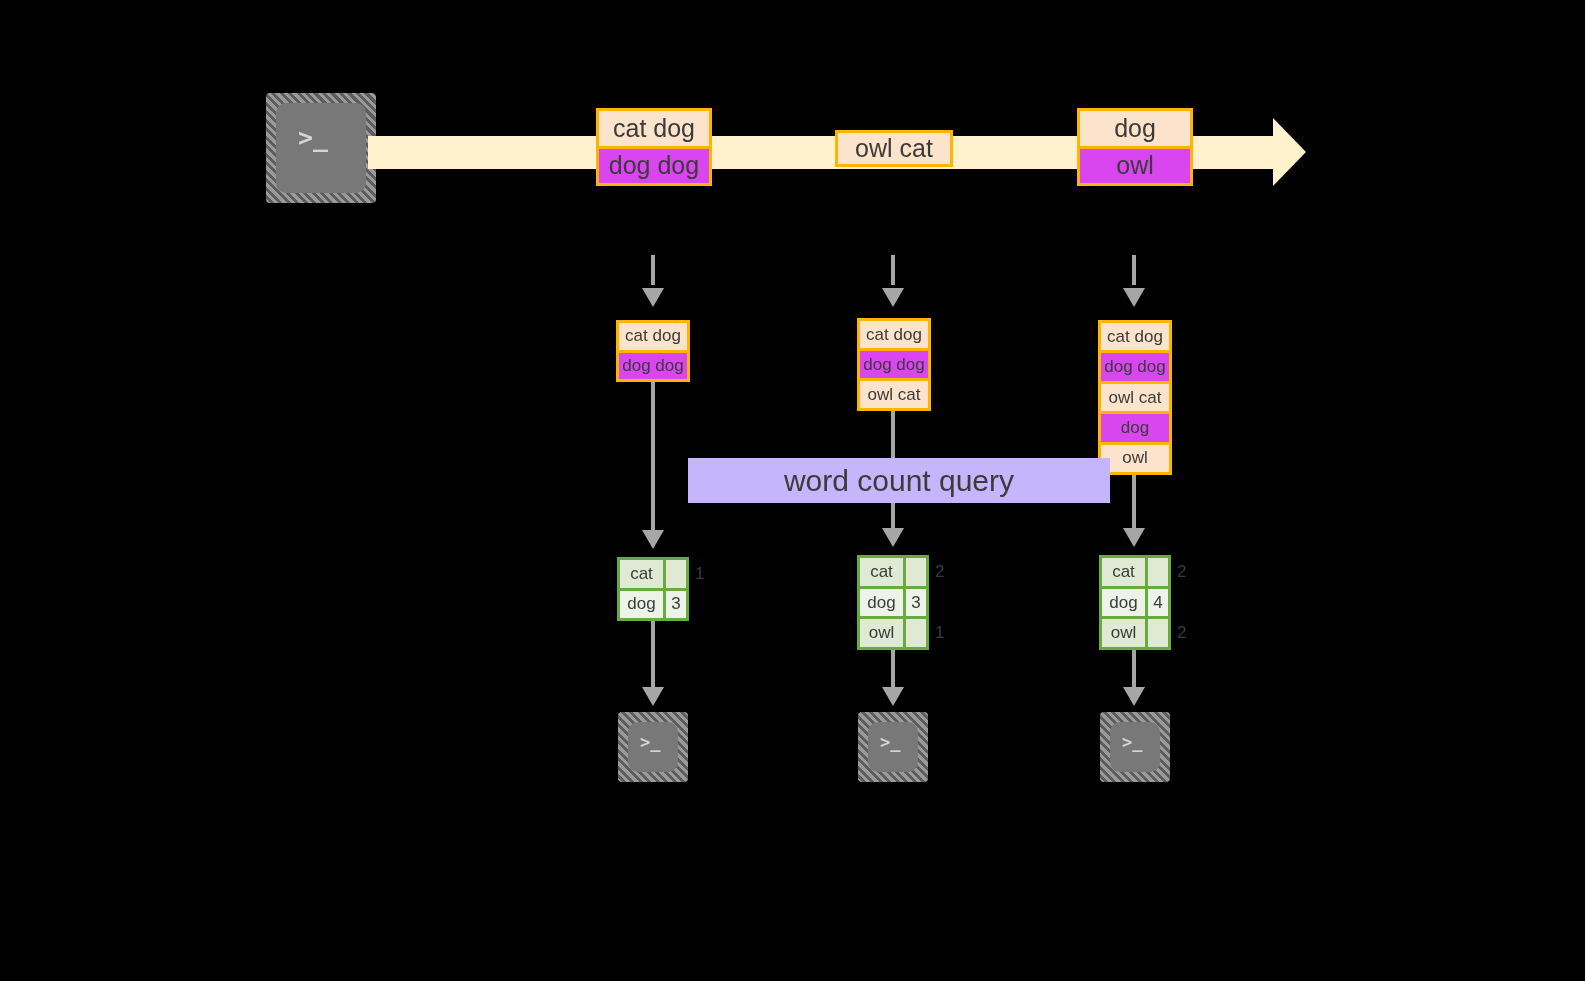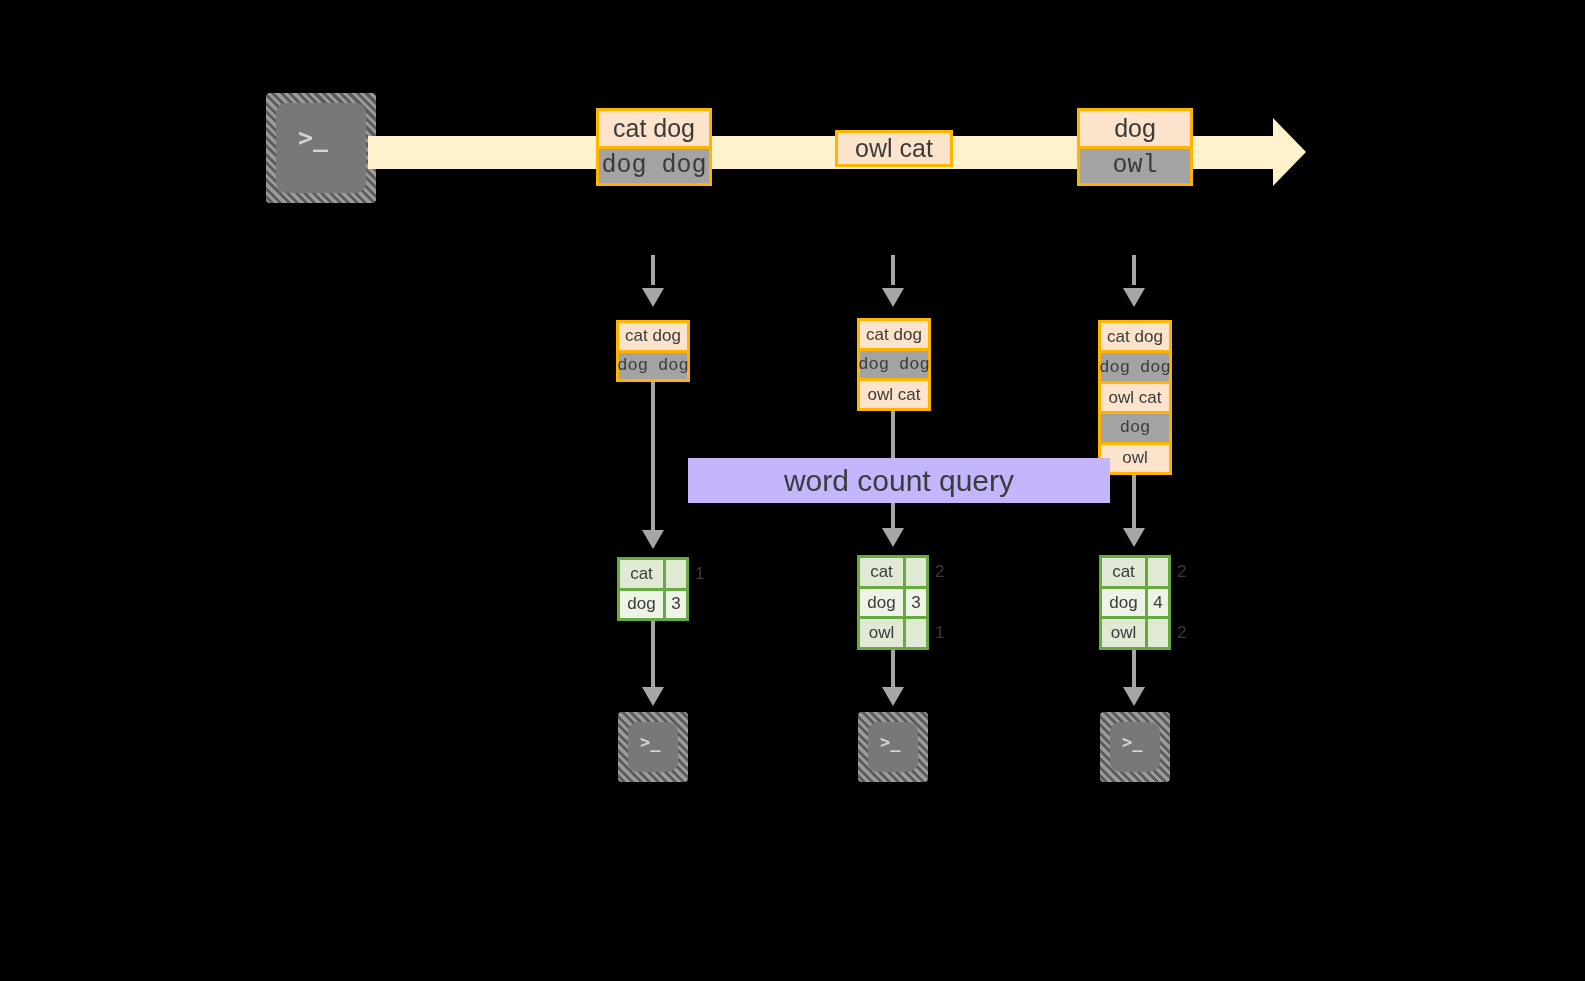--- a/index.html
+++ b/index.html
@@ -71,21 +71,21 @@
     align-items: center;
     justify-content: center;
     color: #3b3b3b;
     white-space: nowrap;
     box-sizing: border-box;
   }
   .obox .row + .row {
     border-top: 3px solid #ffb500;
   }
   .obox .row.dark  { background: #fce3cb; }
-  .obox .row.light { background: #a3a3a3; font-family: Liberation Mono, monospace; }
+  .obox .row.light { background: #d946ef; }
 
   
   .obox.big .row { font-size: 25px; }
   
   .obox.small .row { font-size: 17px; }
 
   
   .gtable {
     position: absolute;
     box-sizing: border-box;

